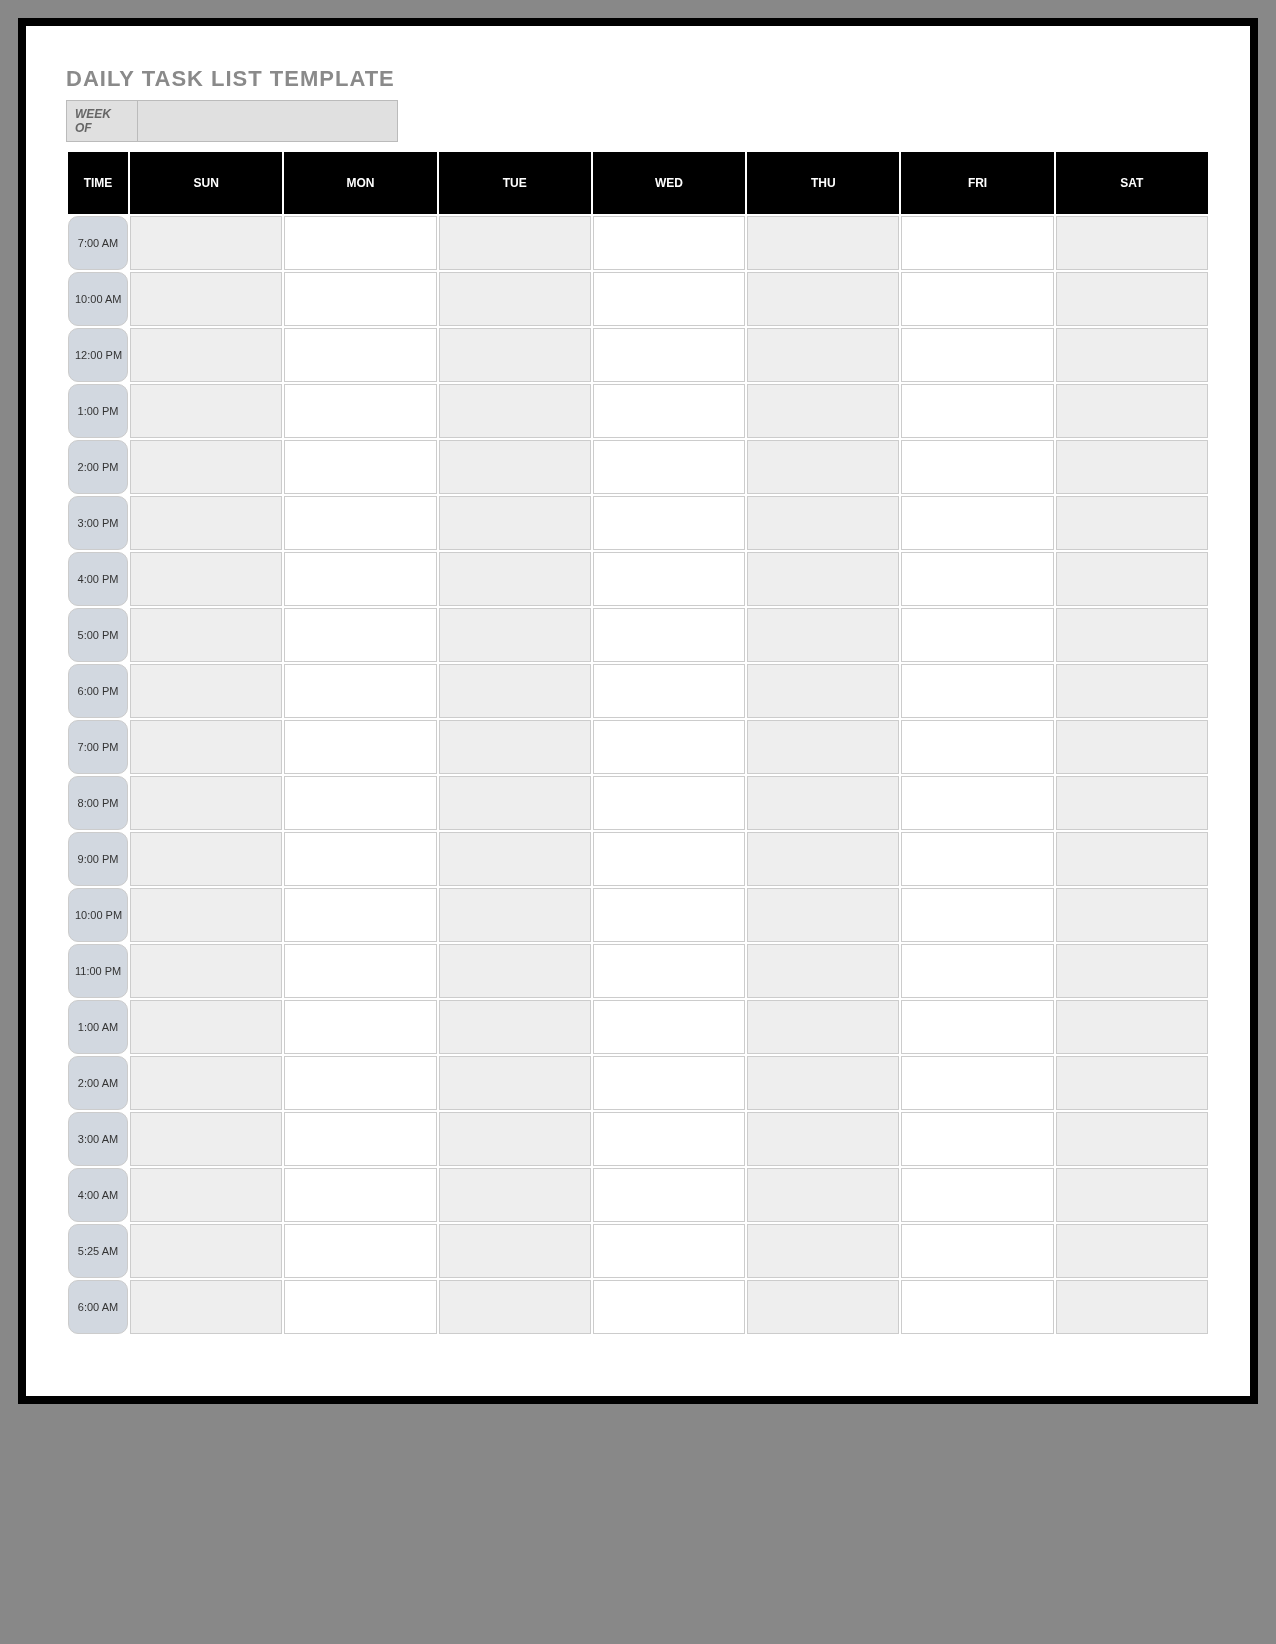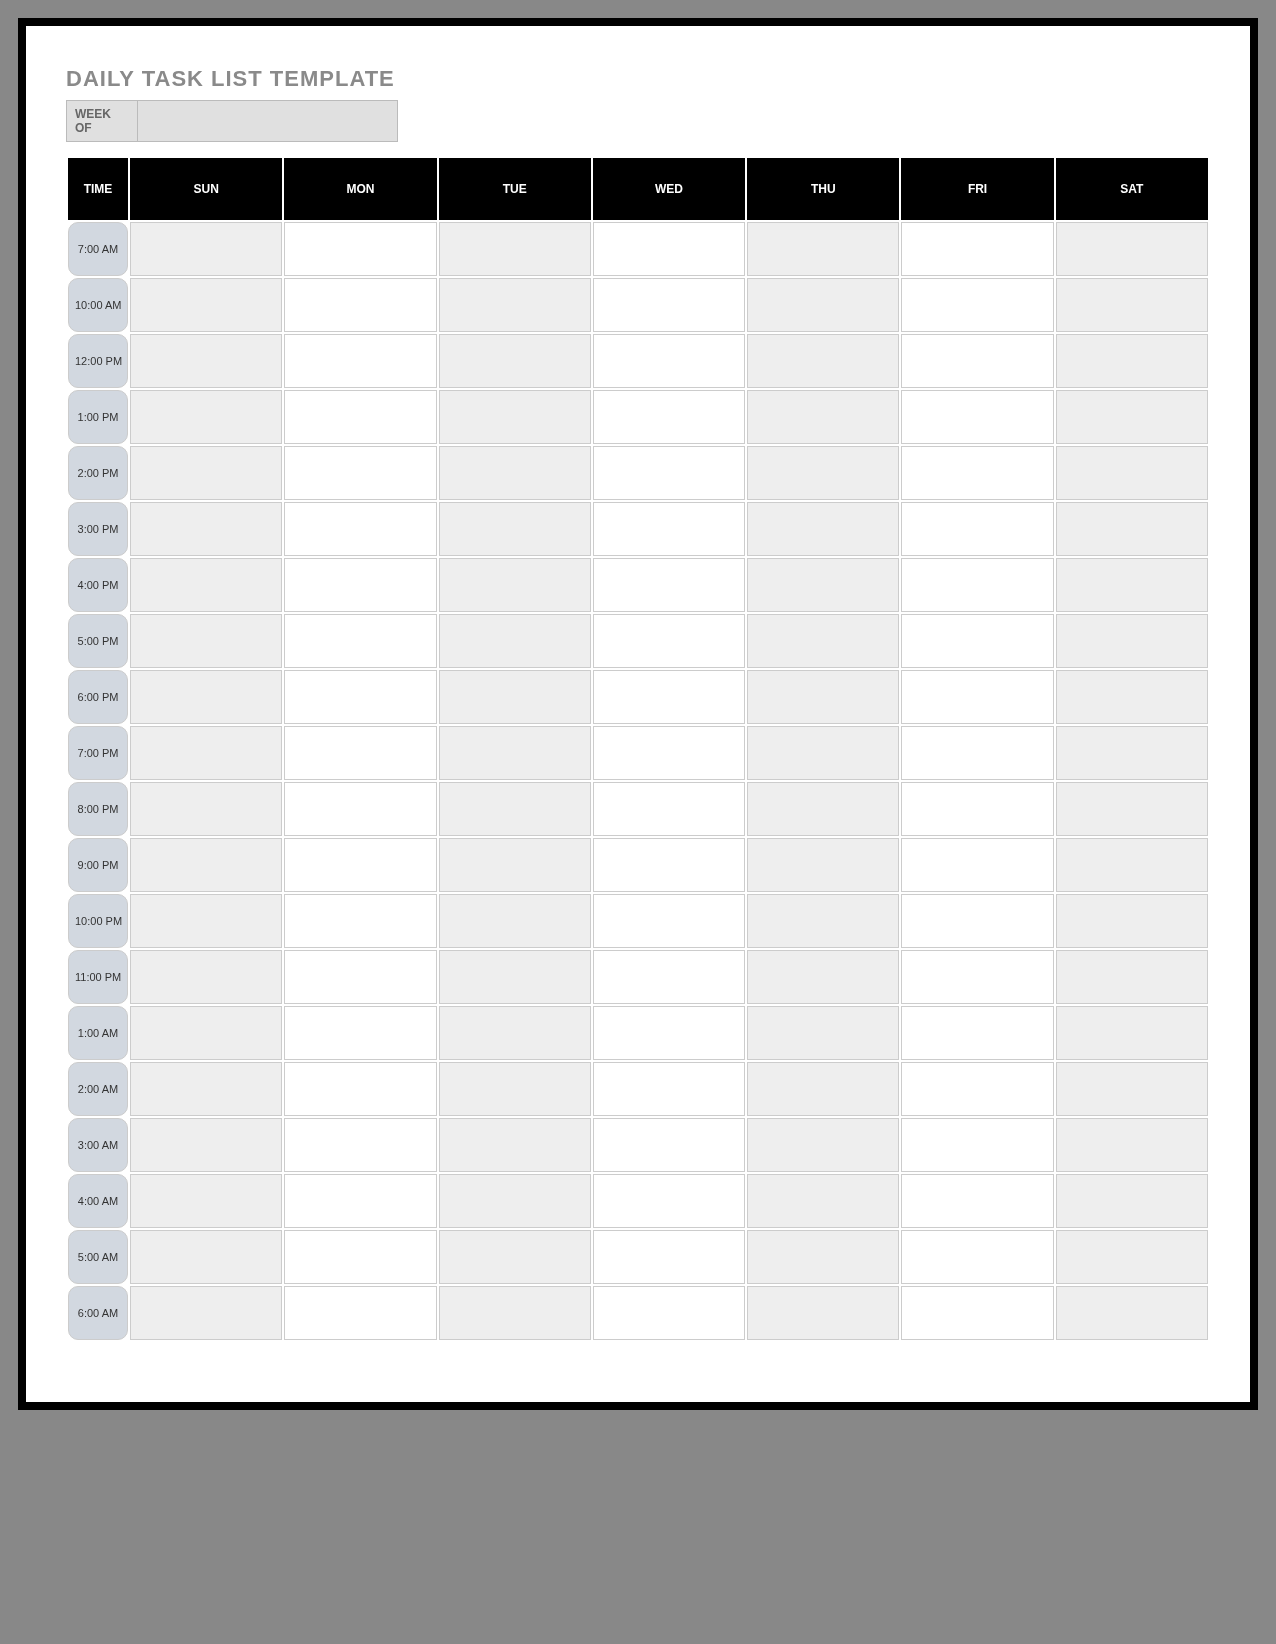--- a/index.html
+++ b/index.html
@@ -18,21 +18,22 @@
   }
   h1.title {
     margin: 0 0 8px 0;
     font-size: 22px;
     letter-spacing: 1px;
     color: #8a8a8a;
     font-weight: 700;
   }
   .weekof-row {
     display: flex;
-    margin-bottom: 14px;
+    margin-bottom: 8px;
+    font-style: italic;
   }
   .weekof-label {
     font-size: 12px;
     font-weight: 600;
     color: #666;
     background: #e0e0e0;
     border: 1px solid #bbb;
     padding: 6px 8px;
     width: 72px;
   }
@@ -280,21 +281,21 @@
           <td class="time-cell">4:00 AM</td>
           <td class="day-cell-shaded"></td>
           <td class="day-cell-white"></td>
           <td class="day-cell-shaded"></td>
           <td class="day-cell-white"></td>
           <td class="day-cell-shaded"></td>
           <td class="day-cell-white"></td>
           <td class="day-cell-shaded"></td>
         </tr>
         <tr>
-          <td class="time-cell">5:00 AM</td>
+          <td class="time-cell">5:25 AM</td>
           <td class="day-cell-shaded"></td>
           <td class="day-cell-white"></td>
           <td class="day-cell-shaded"></td>
           <td class="day-cell-white"></td>
           <td class="day-cell-shaded"></td>
           <td class="day-cell-white"></td>
           <td class="day-cell-shaded"></td>
         </tr>
         <tr>
           <td class="time-cell">6:00 AM</td>

